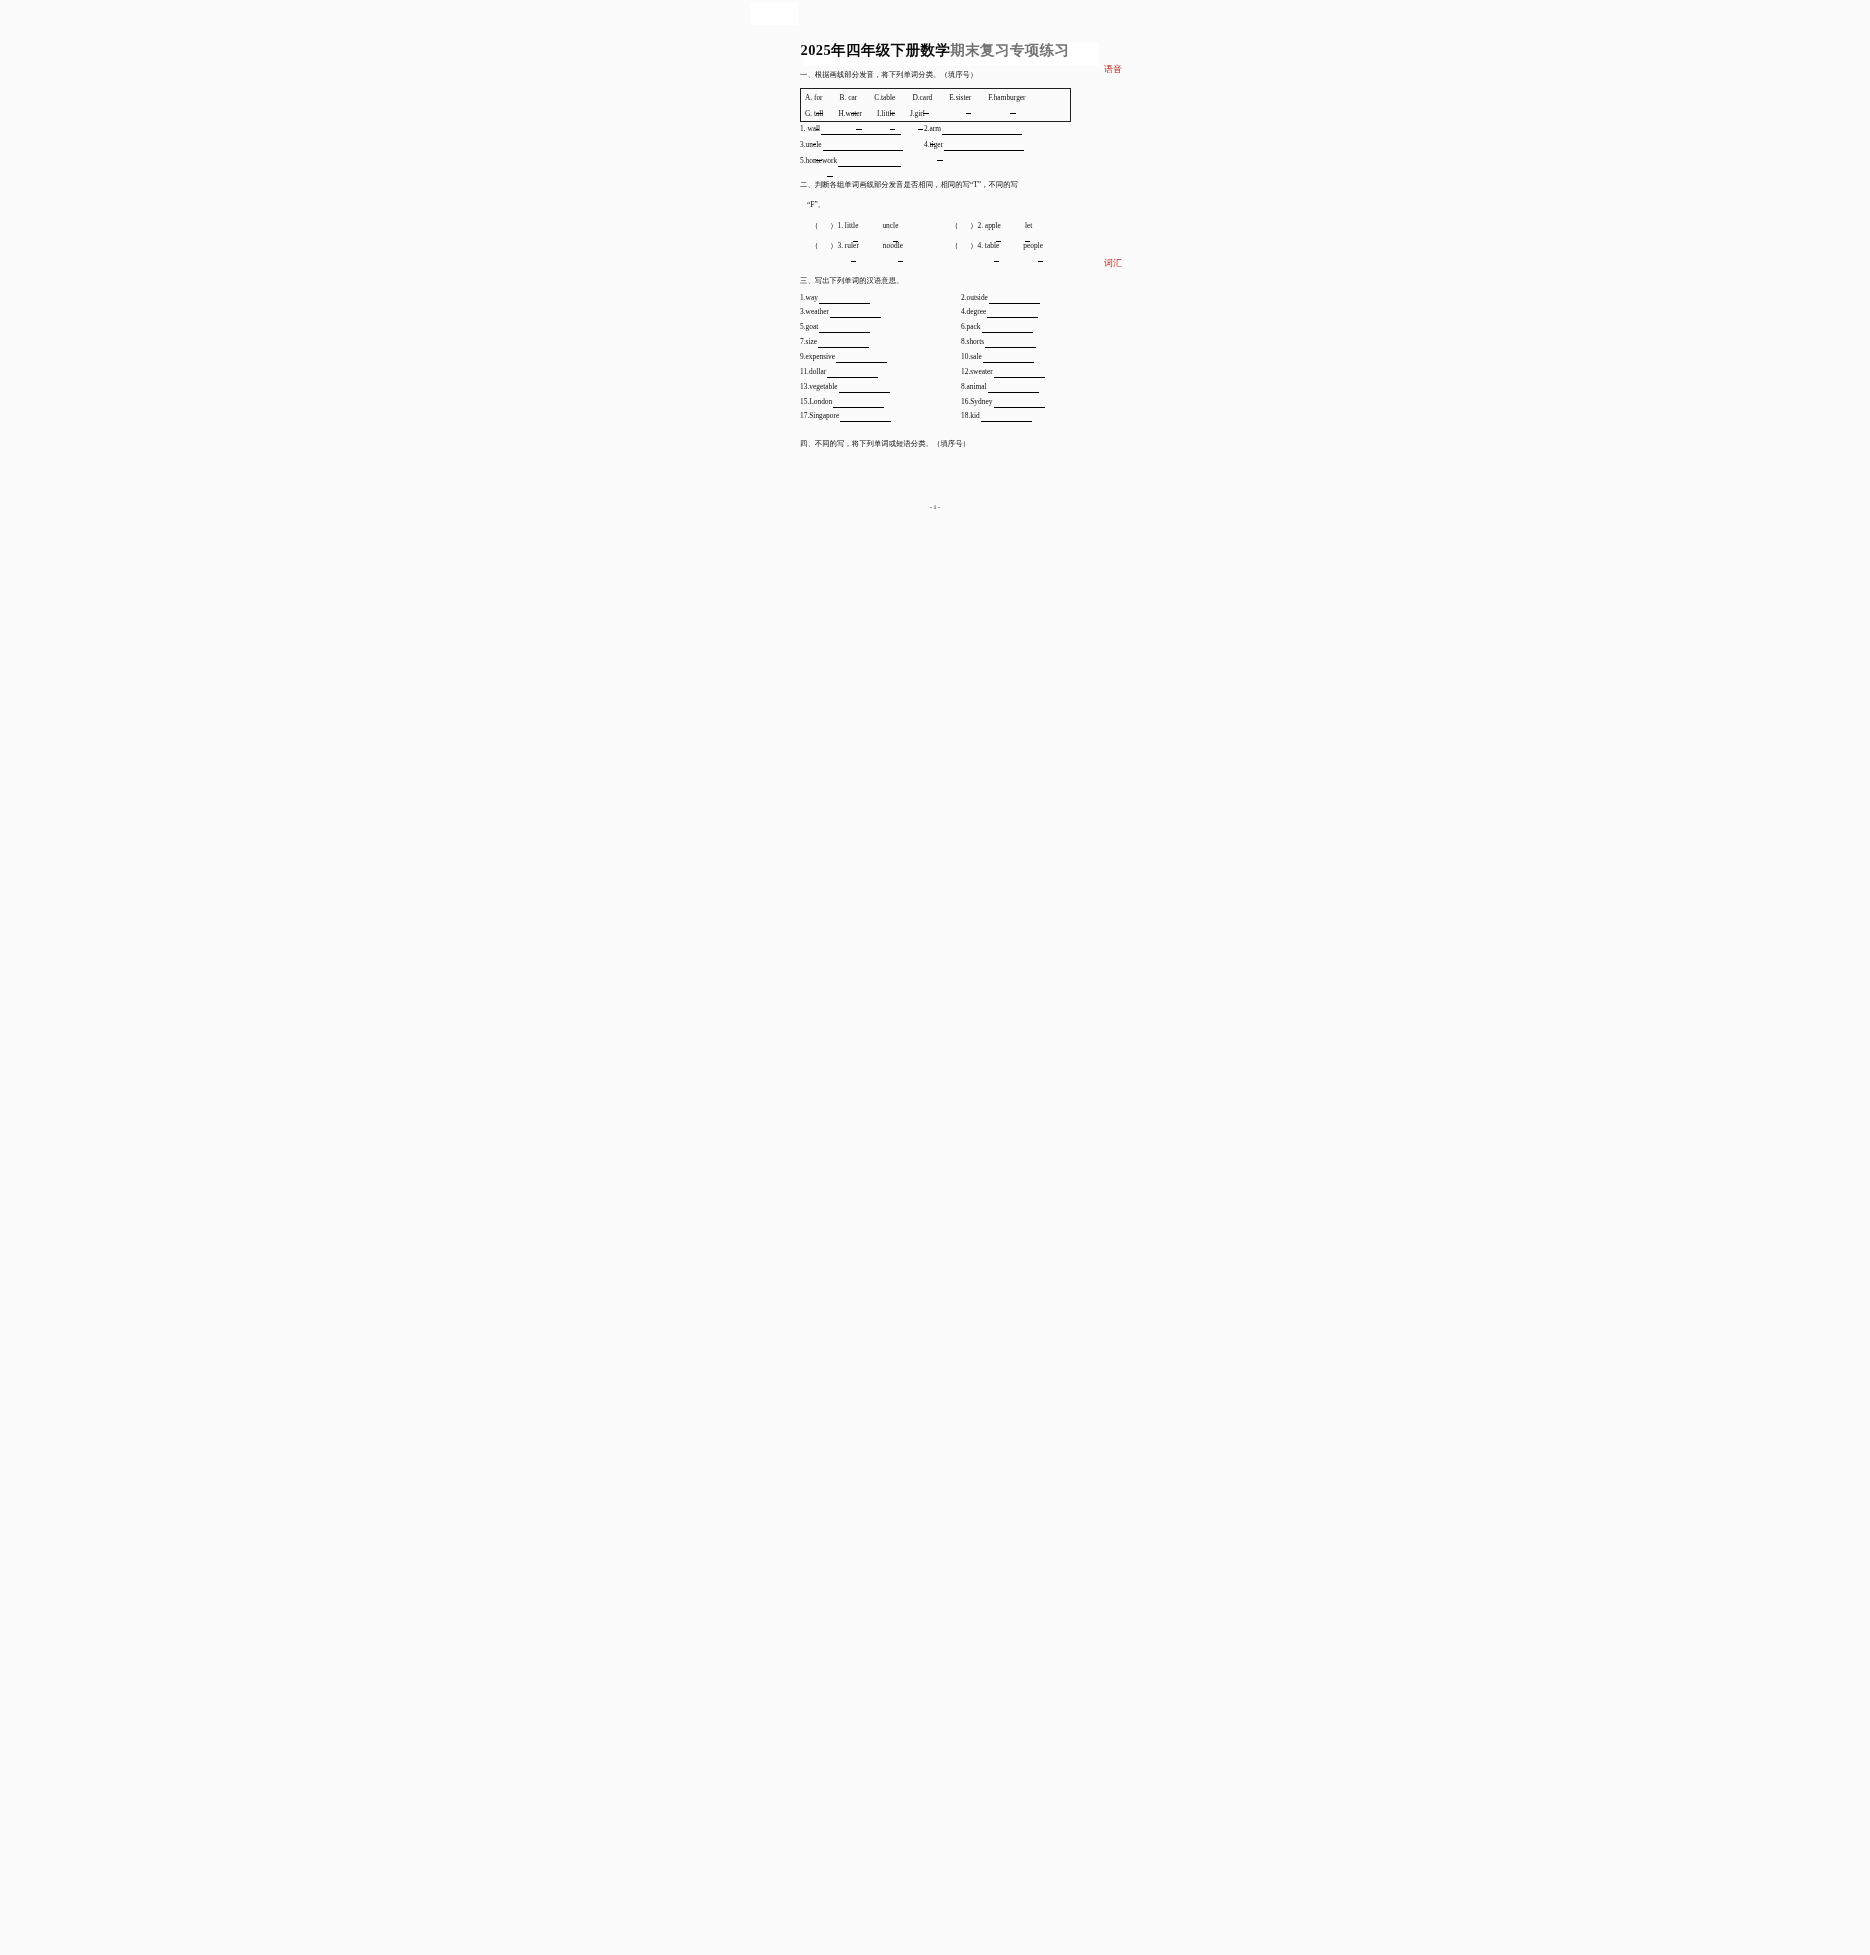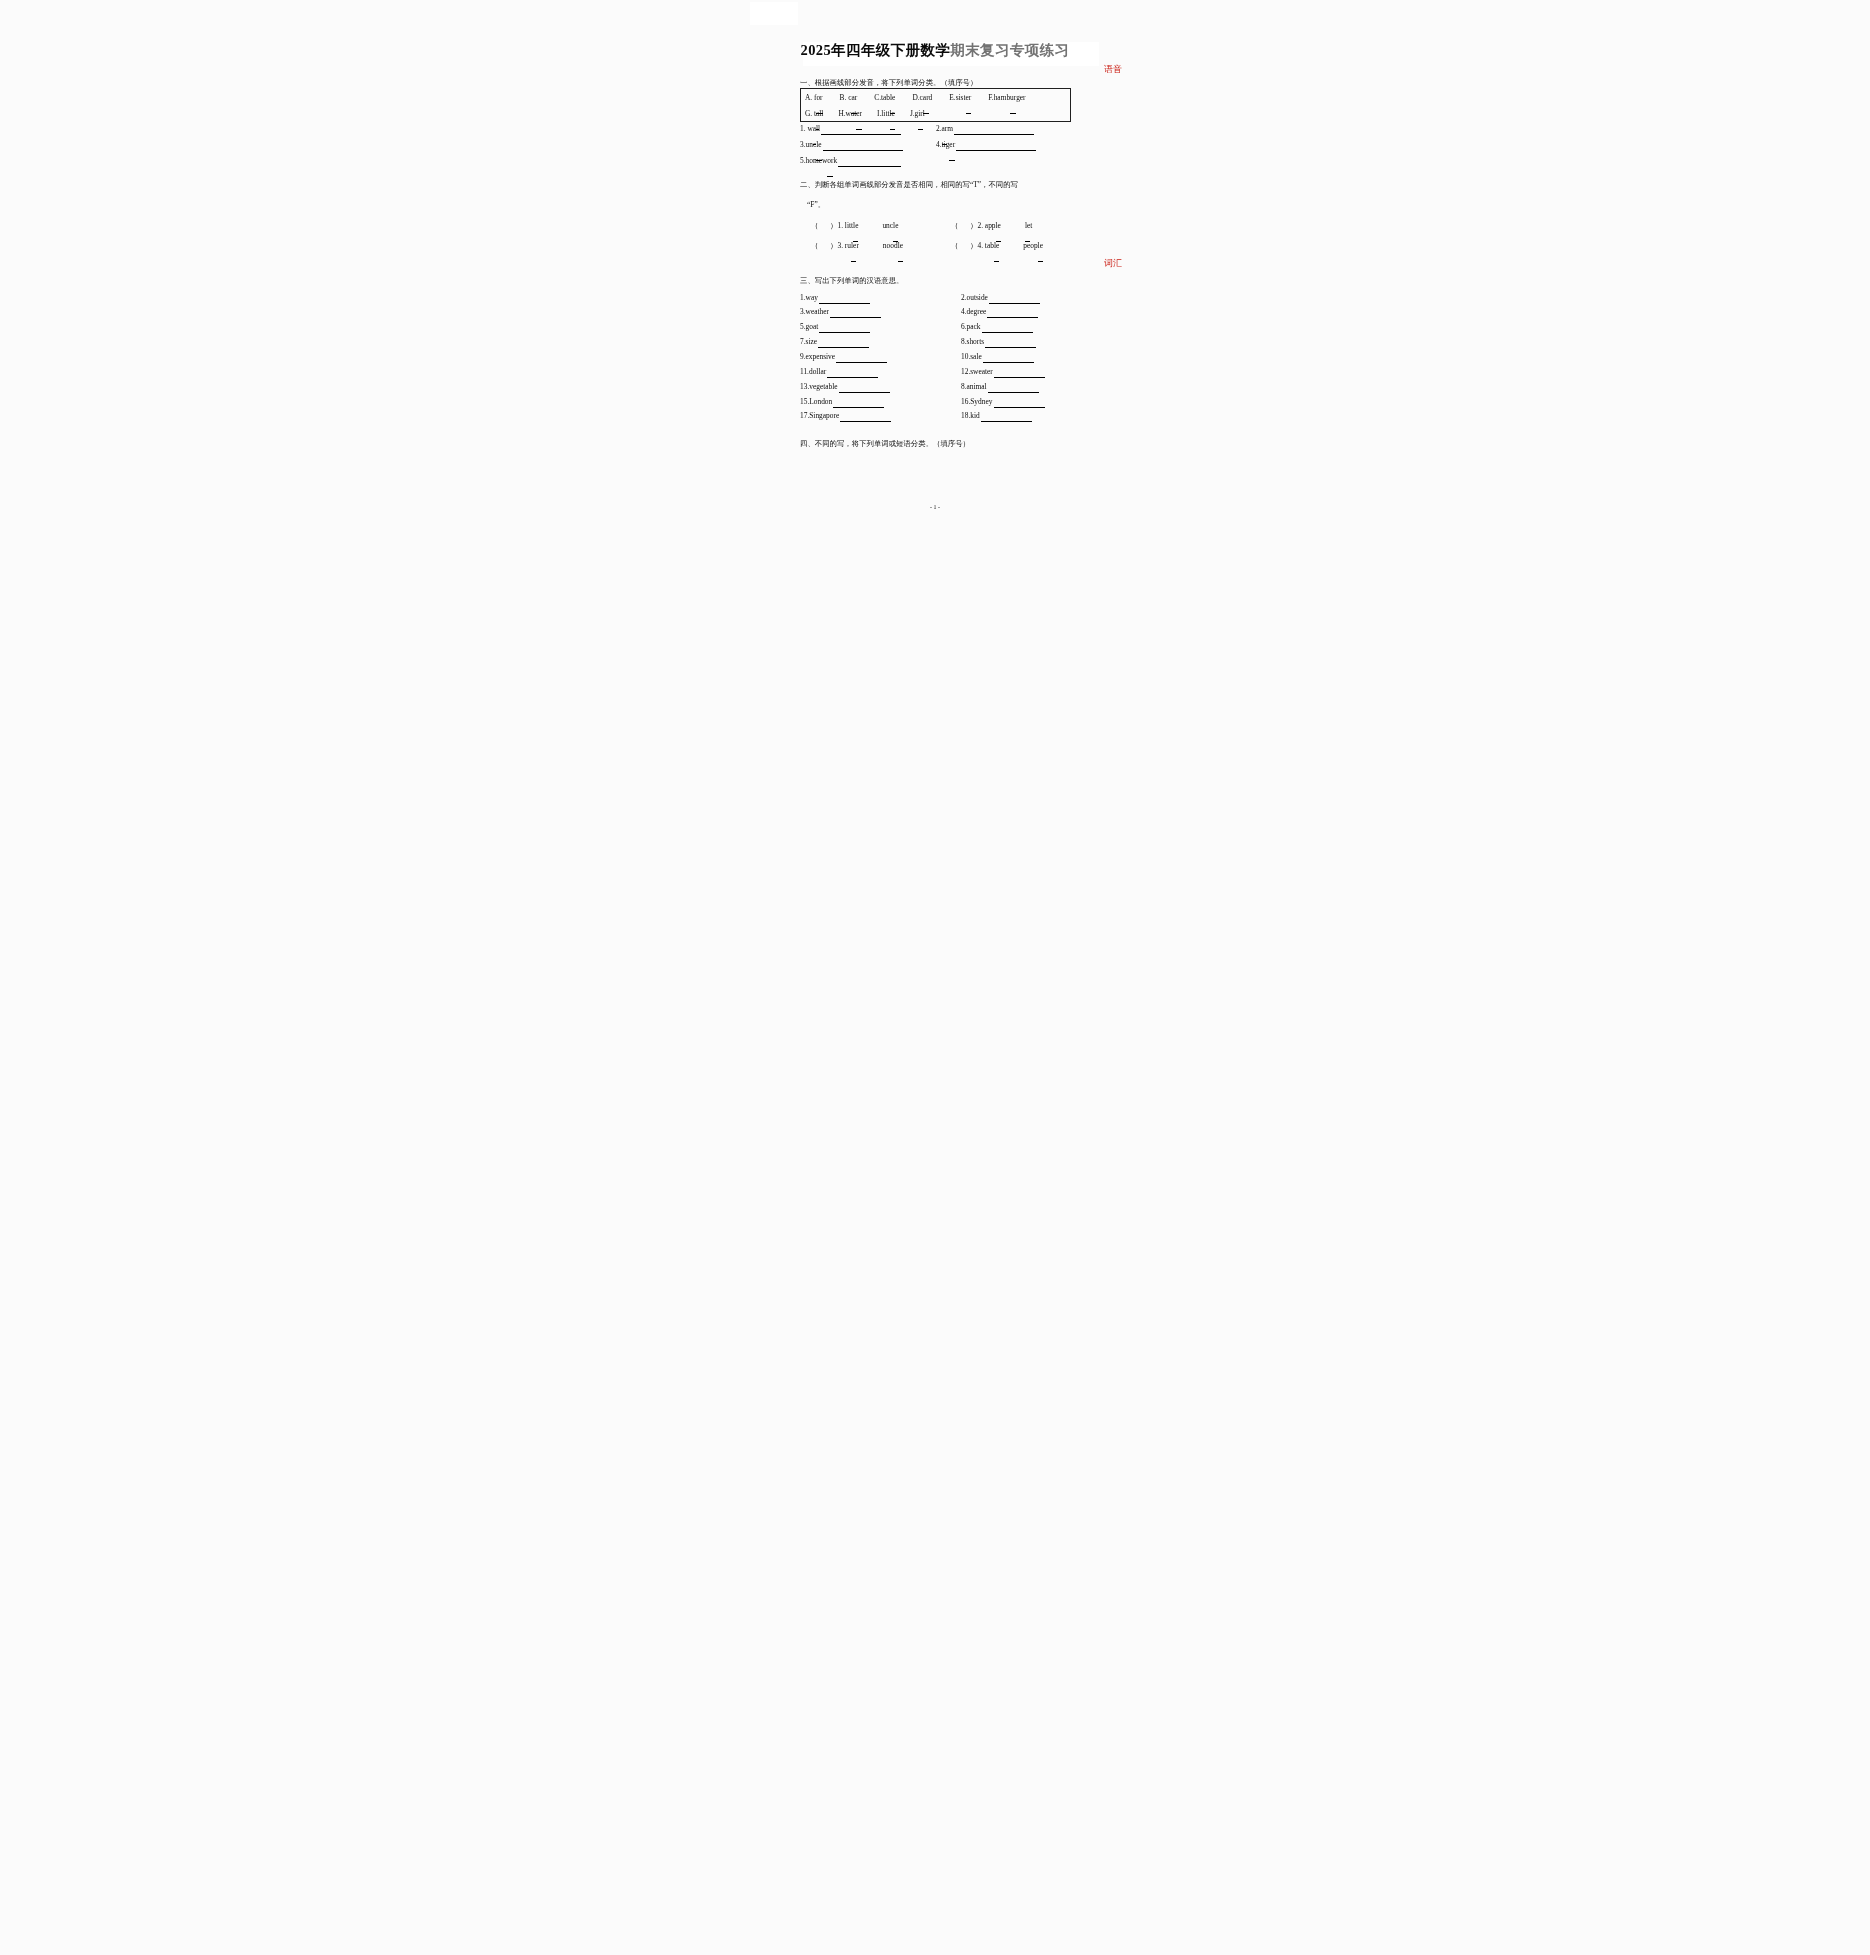--- a/index.html
+++ b/index.html
@@ -34,21 +34,21 @@
     box-sizing:border-box;
     background:#fbfbfb;
   }
   .bank-row{position:absolute;left:3.9px;white-space:nowrap;font-size:7.4px;display:flex;}
   .bank-row-1{top:3.5px;gap:17px;}
   .bank-row-2{top:20px;gap:15px;align-items:center;}
   .u{border-bottom:0.8px solid #000;padding-bottom:11px;}
   .row{left:52px;width:274px;font-size:7.4px;white-space:nowrap;}
   .cell{position:absolute;top:0;white-space:nowrap;}
   .cell-l{left:0;}
-  .s1-r{left:136px;text-align:right;}
+  .s1-r{left:124px;text-align:right;}
   .s2-r{left:140px;}
   .s3-r{left:161px;}
   .blank{
     display:inline-block;
     border-bottom:1px solid #000;
     height:0.85em;
     vertical-align:-3.5px;
     margin-left:1.2px;
   }
   .bl-205{width:80px;}
@@ -68,21 +68,21 @@
 
   <div class="patch corner-patch"></div>
   <div class="patch title-patch"></div>
 
   <div class="abs title">
     <span>2025年四年级下册数学</span><span style="color:#737373">期末复习专项练习</span>
   </div>
 
   <div class="abs section-label" style="top:63px;color:#cb2016">语音</div>
 
-  <div class="abs heading" style="top:78px">一、根据画线部分发音，将下列单词分类。（填序号）</div>
+  <div class="abs heading" style="top:70px">一、根据画线部分发音，将下列单词分类。（填序号）</div>
 
   <div class="abs bank-box">
     <div class="bank-row bank-row-1">
       <span class="w"><span>A. </span><span>f</span><span class="u">or</span><span></span></span>
       <span class="w"><span>B. </span><span>c</span><span class="u">ar</span><span></span></span>
       <span class="w"><span>C.</span><span>tab</span><span class="u">le</span><span></span></span>
       <span class="w"><span>D.</span><span>c</span><span class="u">ar</span><span>d</span></span>
       <span class="w"><span>E.</span><span>sist</span><span class="u">er</span><span></span></span>
       <span class="w"><span>F.</span><span>hamb</span><span class="u">ur</span><span>ger</span></span>
     </div>

